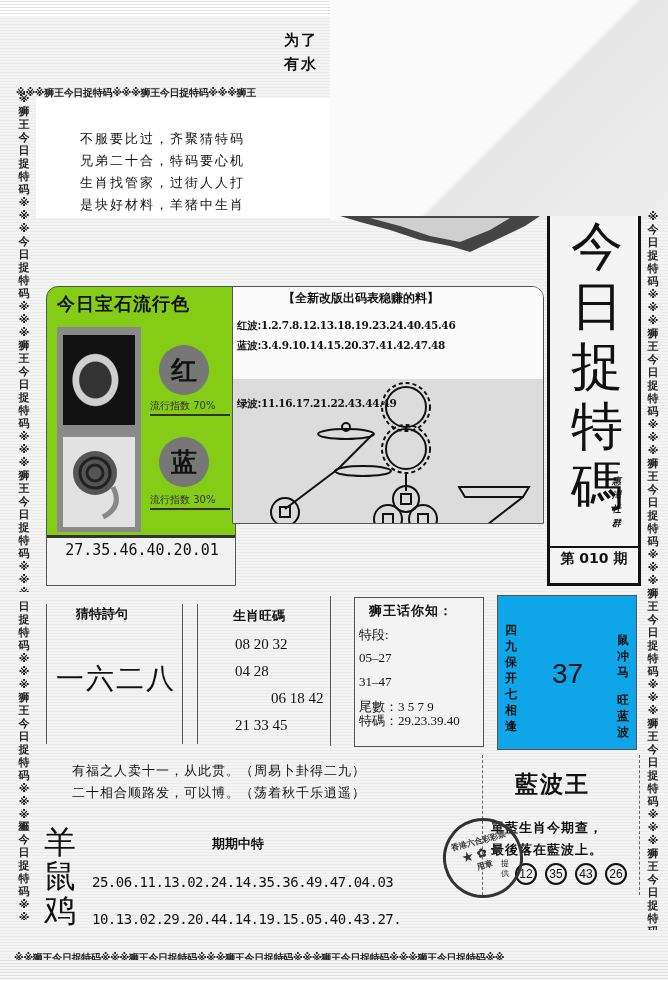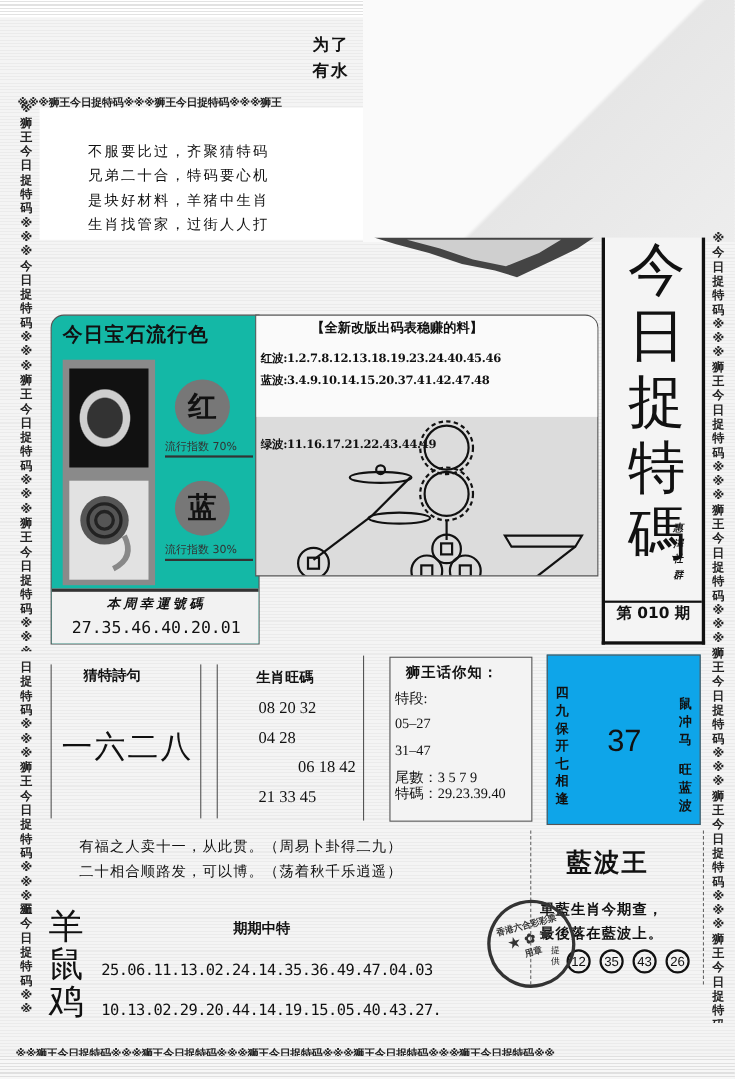--- a/index.html
+++ b/index.html
@@ -27,21 +27,21 @@
   .marquee-h { font-family: "DejaVu Sans", sans-serif; font-size: 10px; font-weight: bold; white-space: nowrap; overflow: hidden; color: #222; letter-spacing: -0.3px; }
   .marquee-v { font-family: "DejaVu Sans", sans-serif; font-size: 11px; font-weight: bold; color: #222; line-height: 13px; width: 14px; text-align: center; word-break: break-all; overflow: hidden; }
 
   #poem-box { left: 36px; top: 98px; width: 294px; height: 120px; }
   #poem { left: 80px; top: 128px; font-size: 13px; line-height: 22px; letter-spacing: 2px; }
 
   
   #fur { left: 340px; top: 216px; width: 200px; height: 40px; }
 
   
-  #gem-panel { left: 46px; top: 286px; width: 190px; height: 300px; border: 1px solid #555; border-radius: 12px 0 0 0; background: #14b8a6; overflow: hidden; }
+  #gem-panel { left: 46px; top: 286px; width: 190px; height: 300px; border: 1px solid #555; border-radius: 12px 0 0 0; background: #84cc16; overflow: hidden; }
   #gem-title { left: 10px; top: 5px; font-size: 18px; font-weight: bold; letter-spacing: 1px; }
   #gem-frame { left: 10px; top: 40px; width: 84px; height: 205px; background: #8a8a8a; }
   .gem-img { position: absolute; left: 6px; width: 72px; height: 90px; }
   #gem-img-1 { top: 8px; background: radial-gradient(ellipse at 45% 50%, #333 0 28%, #cfcfcf 30% 40%, #111 42%); }
   #gem-img-2 { top: 110px; background: #e2e2e2; }
   .gem-color { position: absolute; left: 112px; width: 50px; height: 50px; border-radius: 50%; background: #777; font-size: 26px; font-weight: bold; text-align: center; line-height: 50px; color: #111; }
   .gem-index { position: absolute; left: 103px; width: 80px; font-size: 10px; border-bottom: 2px solid #333; padding-bottom: 1px; font-family: "DejaVu Sans", sans-serif; color: #333; }
   #gem-foot { left: 0; top: 248px; width: 190px; height: 52px; background: #f2f2f2; border-top: 3px solid #333; text-align: center; }
   #gem-foot-title { font-size: 12px; font-weight: bold; letter-spacing: 3px; margin-top: 3px; font-style: italic; }
   #gem-foot-nums { font-size: 15px; font-family: "DejaVu Sans Mono", monospace; margin-top: 3px; }
@@ -103,22 +103,22 @@
   <div>为了</div>
   <div>有水</div>
 </div>
 
 <div class="abs marquee-h" style="left:16px;top:86px;width:312px;">※※※狮王今日捉特码※※※狮王今日捉特码※※※狮王</div>
 
 <div id="poem-box" class="abs white"></div>
 <div id="poem" class="abs">
   <div>不服要比过，齐聚猜特码</div>
   <div>兄弟二十合，特码要心机</div>
+  <div>生肖找管家，过街人人打</div>
   <div>是块好材料，羊猪中生肖</div>
-  <div>生肖找管家，过街人人打</div>
 </div>
 
 <div class="abs marquee-v" style="left:17px;top:92px;height:500px;">※狮王今日捉特码※※※今日捉特码※※※狮王今日捉特码※※※狮王今日捉特码※※※狮</div>
 <div class="abs marquee-v" style="left:17px;top:600px;height:230px;">日捉特码※※※狮王今日捉特码※※※狮王</div>
 <div class="abs marquee-v" style="left:17px;top:820px;height:100px;">王今日捉特码※※</div>
 
 <div class="abs marquee-v" style="left:646px;top:210px;height:720px;">※今日捉特码※※※狮王今日捉特码※※※狮王今日捉特码※※※狮王今日捉特码※※※狮王今日捉特码※※※狮王今日捉特码※</div>
 
 <svg id="fur" class="abs" viewBox="0 0 200 40">
   <path d="M0,0 L200,0 L185,10 L160,22 L130,36 L110,30 L80,24 L50,14 L20,6 Z" fill="#444"></path>
@@ -136,21 +136,20 @@
         <circle cx="32" cy="36" r="8" fill="none" stroke="#222" stroke-width="3"></circle>
         <path d="M50,50 Q60,70 40,80" fill="none" stroke="#888" stroke-width="5"></path>
       </svg>
     </div>
   </div>
   <div class="gem-color" style="top:58px;">红</div>
   <div class="gem-index" style="top:112px;">流行指数 70%</div>
   <div class="gem-color" style="top:150px;">蓝</div>
   <div class="gem-index" style="top:206px;">流行指数 30%</div>
   <div id="gem-foot" class="abs">
-    <div id="gem-foot-title">本周幸運號碼</div>
     <div id="gem-foot-nums">27.35.46.40.20.01</div>
   </div>
 </div>
 
 <div id="wave-panel" class="abs">
   <div id="wave-head" class="abs"></div>
   <div id="wave-title" class="abs">【全新改版出码表稳赚的料】</div>
   <div class="wave-row" style="top:32px;">
     <span>红波:</span><span>1.2.7.8.12.13.18.19.23.24.40.45.46</span>
   </div>

